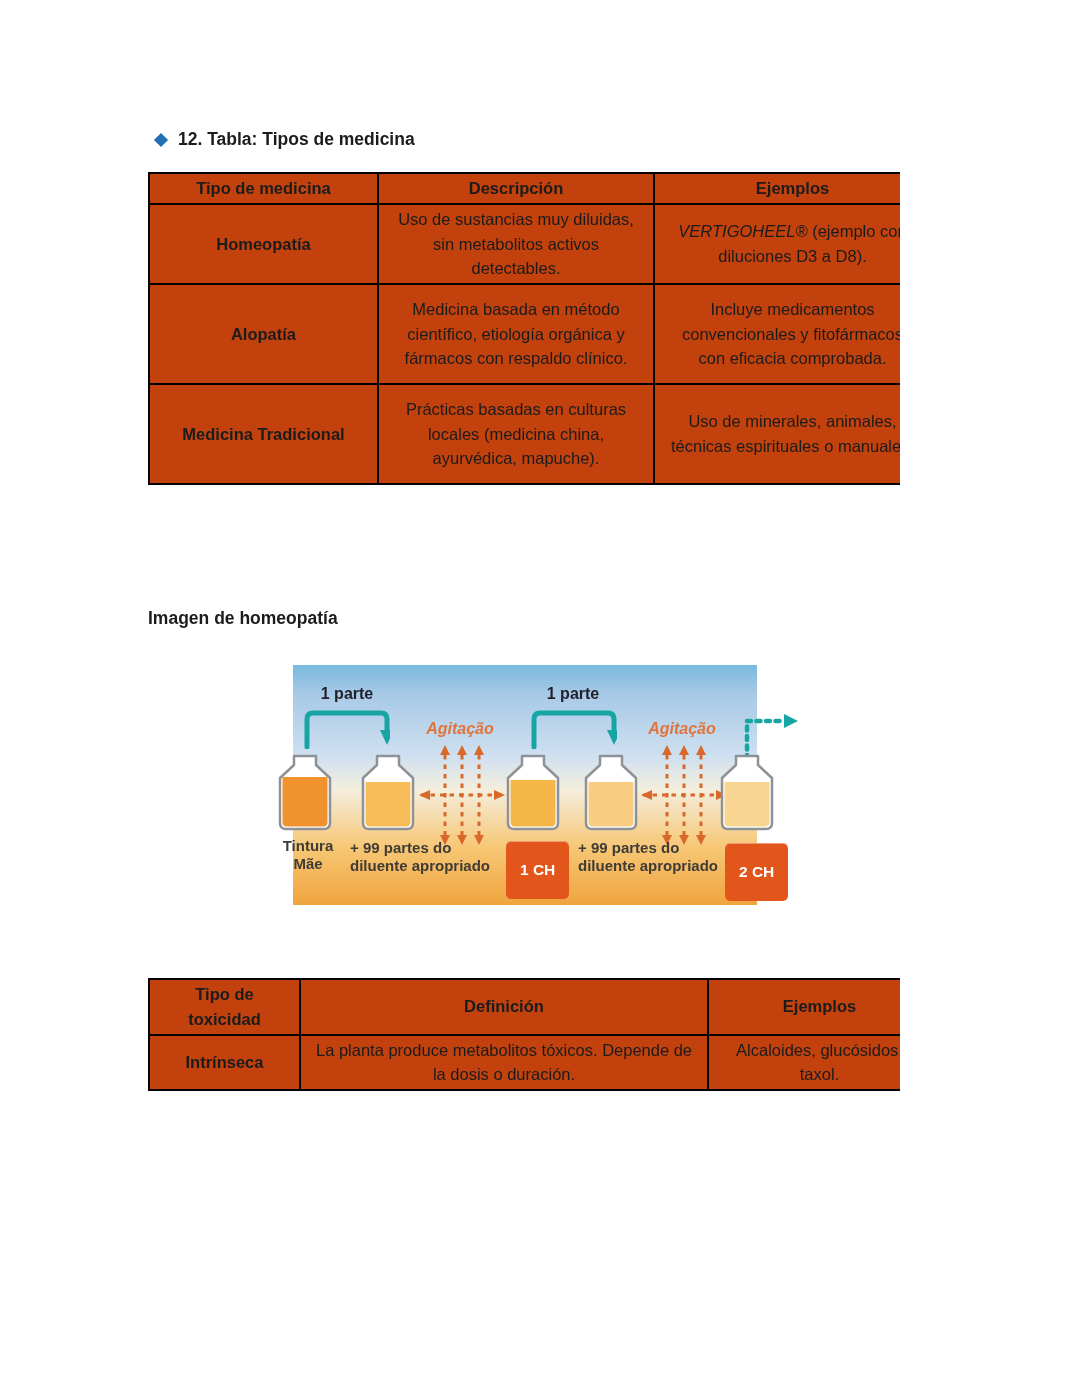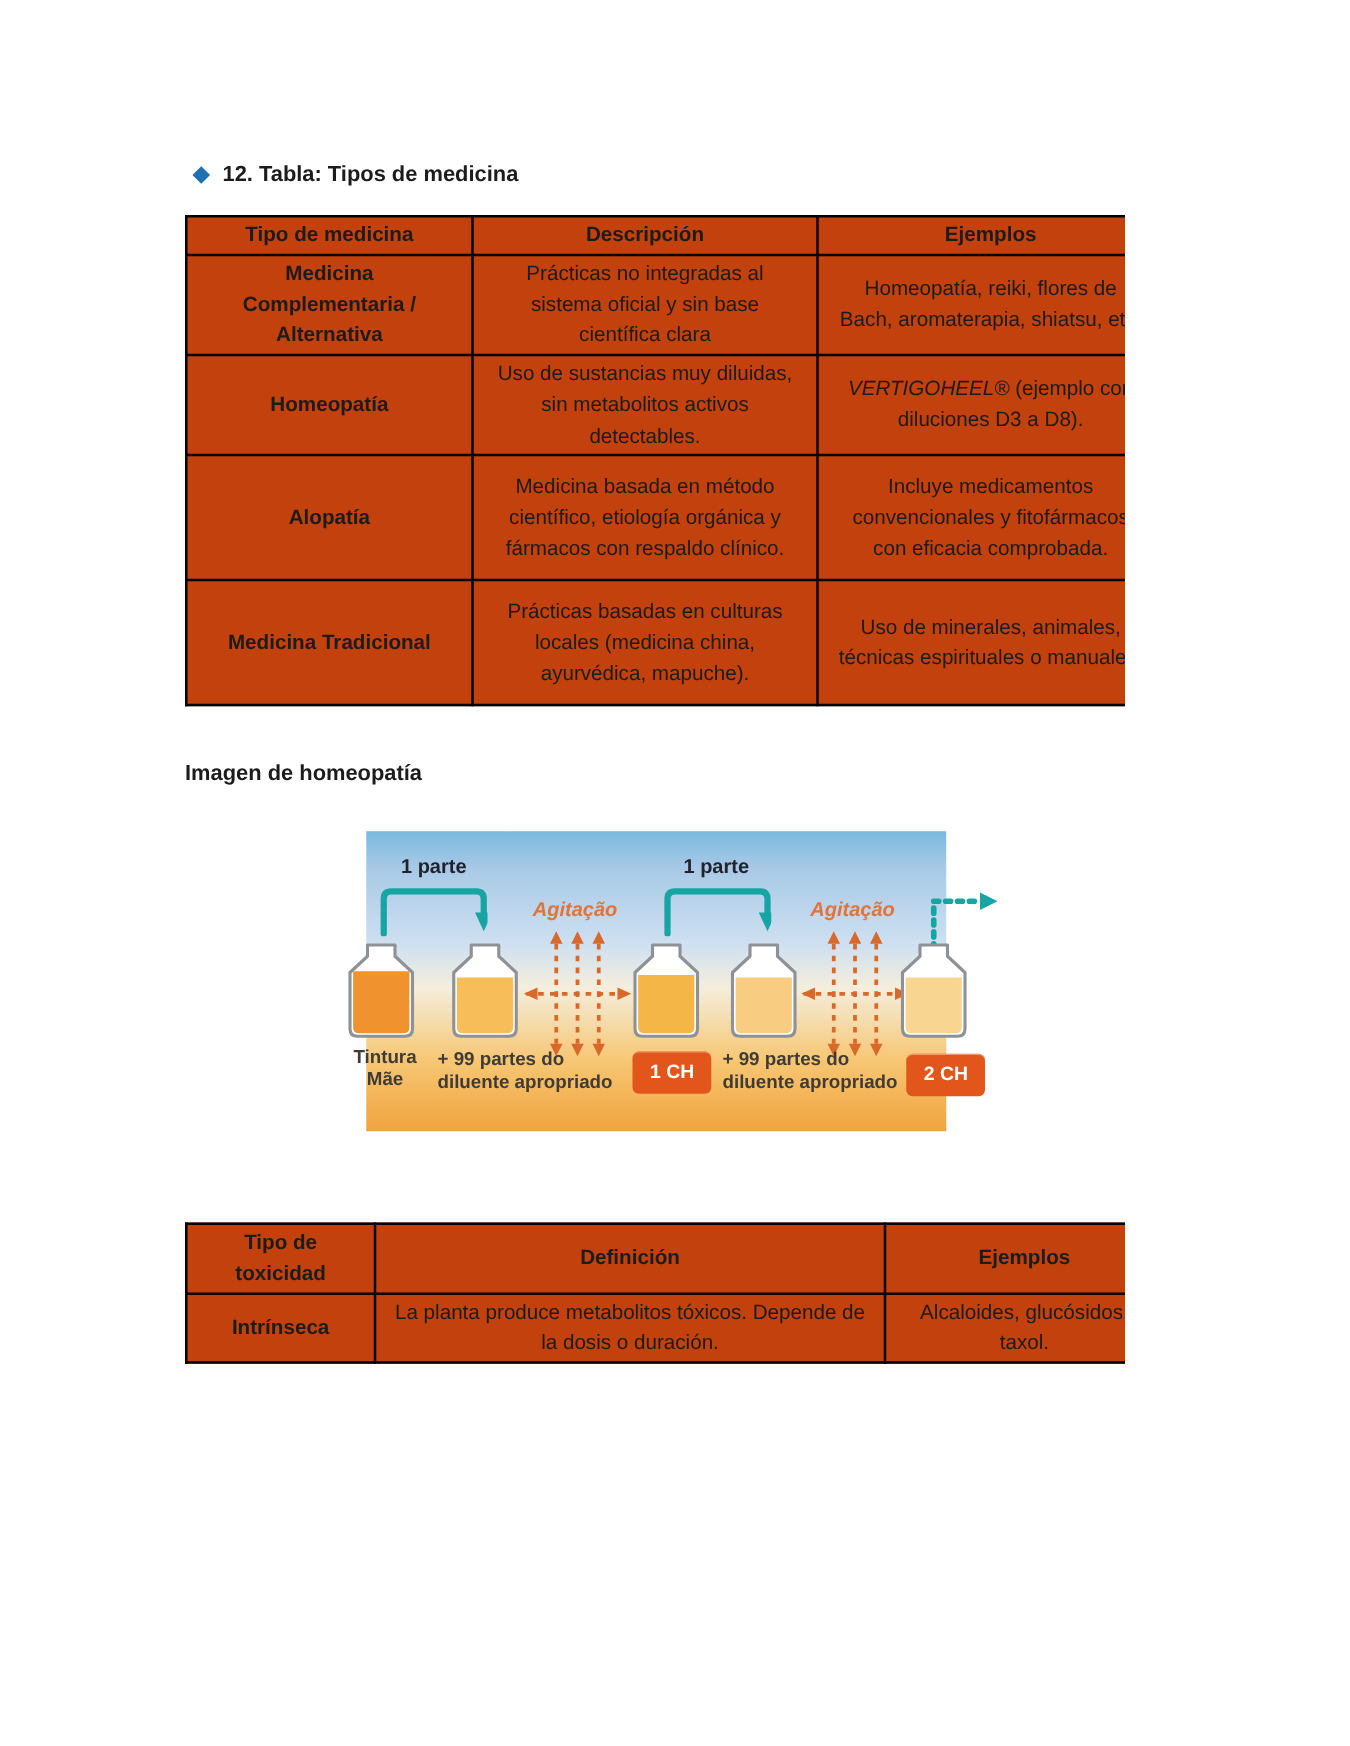--- a/index.html
+++ b/index.html
@@ -50,21 +50,21 @@
   #bracket1 { left:156px; } #bracket2 { left:383px; }
   .agitsvg { position:absolute; top:79px; width:92px; height:106px; }
   #agitsvg1 { left:268px; } #agitsvg2 { left:490px; }
   #tealexit { position:absolute; left:594px; top:46px; width:58px; height:52px; }
   .caption { position:absolute; font-weight:bold; font-size:15px; line-height:1.22; color:#3f3b37; }
   #cap-tintura { left:124px; top:174px; width:72px; text-align:center; }
   #cap-partes1 { left:202px; top:176px; width:140px; }
   #cap-partes2 { left:430px; top:176px; width:140px; }
   .ch-badge {
     position:absolute; background:#e3561b; color:#ffffff; font-weight:bold; font-size:15.5px;
-    padding:8px 14px; border-radius:5px; box-shadow:0 1px 0 rgba(255,255,255,.4) inset;
+    padding:20px 14px; border-radius:5px; box-shadow:0 1px 0 rgba(255,255,255,.4) inset;
   }
   #badge1 { left:358px; top:178px; } #badge2 { left:577px; top:180px; }
 </style>
 </head>
 <body>
 
 <div id="page">
 
   <div id="h12" class="h-num">
     <span class="diamond"></span>
@@ -76,25 +76,20 @@
         <col class="c1">
         <col class="c2">
         <col class="c3">
       </colgroup>
     <tbody>
         <tr style="height:26px;">
       <th>Tipo de medicina</th>
       <th>Descripción</th>
       <th>Ejemplos</th>
     </tr>
-    <tr style="height:80px;">
-      <td class="colhead">Medicina Complementaria / Alternativa</td>
-      <td>Prácticas no integradas al sistema oficial y sin base científica clara</td>
-      <td>Homeopatía, reiki, flores de Bach, aromaterapia, shiatsu, etc.</td>
-    </tr>
     <tr style="height:80px;margin-left:42px;">
       <td class="colhead">Homeopatía</td>
       <td>Uso de sustancias muy diluidas, sin metabolitos activos detectables.</td>
       <td><span class="italic">VERTIGOHEEL®</span><span> (ejemplo con diluciones D3 a D8).</span></td>
     </tr>
     <tr style="height:100px;">
       <td class="colhead">Alopatía</td>
       <td>Medicina basada en método científico, etiología orgánica y fármacos con respaldo clínico.</td>
       <td>Incluye medicamentos convencionales y fitofármacos con eficacia comprobada.</td>
     </tr>

